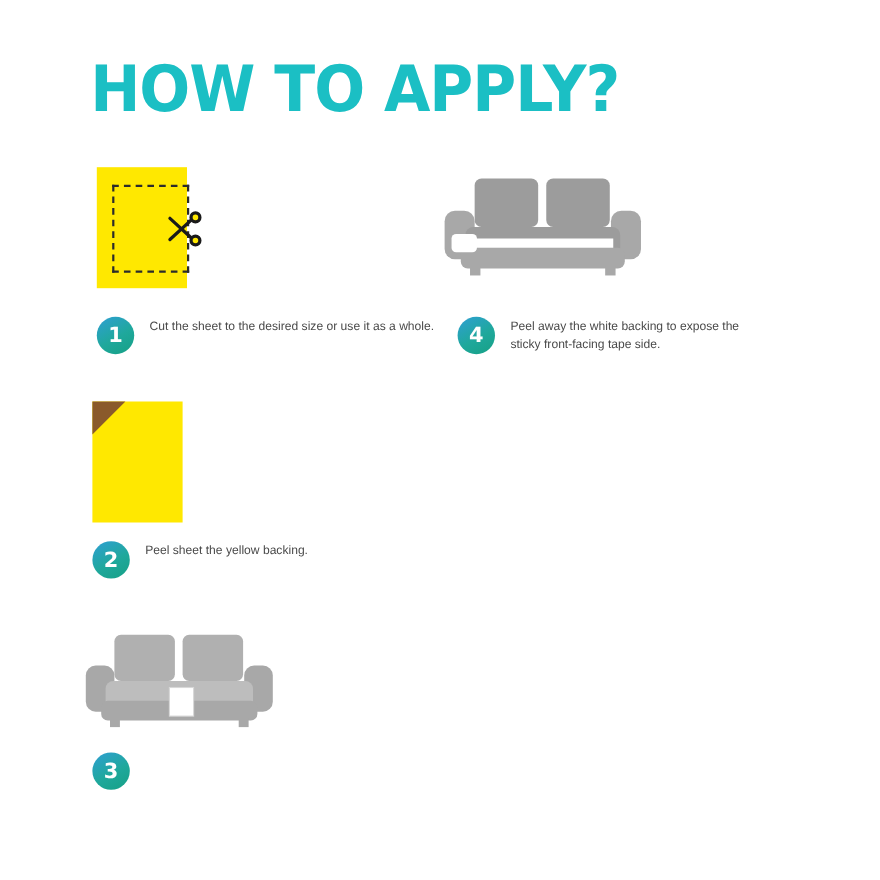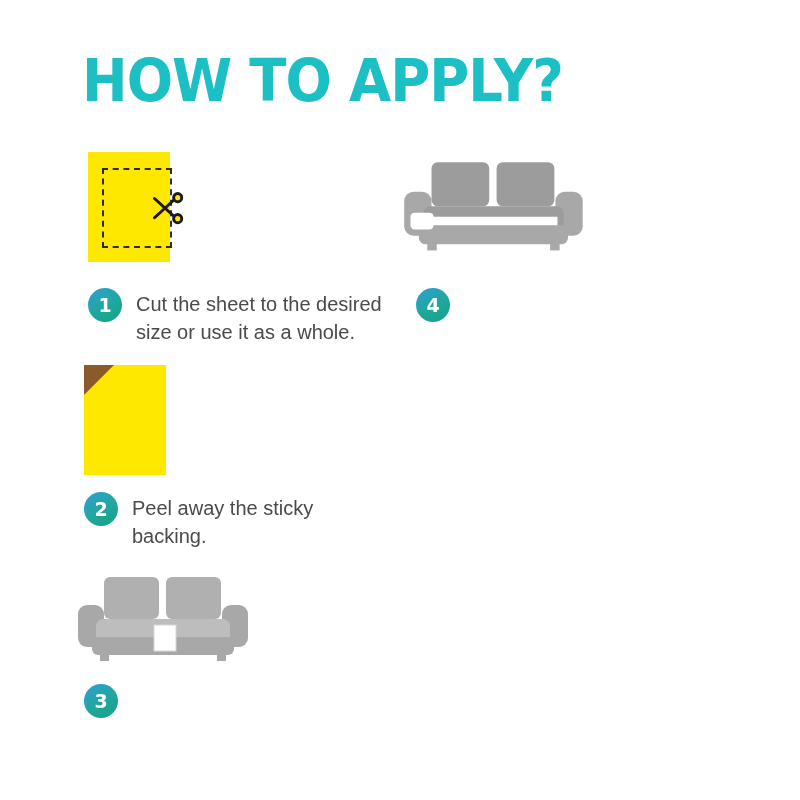--- a/index.html
+++ b/index.html
@@ -63,21 +63,21 @@
     font-weight: 700;
     display: flex;
     align-items: center;
     justify-content: center;
     flex: 0 0 auto;
     line-height: 1;
   }
 
   .caption-text {
     margin-left: 14px;
-    font-size: 20px;
+    font-size: 11px;
     line-height: 1.42;
     color: #4a4a4a;
     max-width: 260px;
     padding-top: 2px;
   }
 
   
   .sheet-yellow {
     background: #ffe800;
   }
@@ -150,21 +150,21 @@
   </div>
 
   <div class="step" style="left:84px; top:365px; width:300px;">
     <div class="art" style="width:110px; height:110px;">
       <div class="s2-sheet sheet-yellow"></div>
       <div class="s2-corner"></div>
     </div>
   </div>
   <div class="caption-row" style="left:84px; top:492px;">
     <div class="badge">2</div>
-    <div class="caption-text">Peel away the sticky backing.</div>
+    <div class="caption-text">Peel sheet the yellow backing.</div>
   </div>
 
   <div class="step" style="left:74px; top:575px; width:300px;">
     <svg class="art" width="200" height="95" viewBox="0 0 200 95">
 
       <rect x="30" y="2" width="55" height="42" rx="6" fill="#b0b0b0"></rect>
       <rect x="92" y="2" width="55" height="42" rx="6" fill="#b0b0b0"></rect>
 
       <rect x="4" y="30" width="26" height="42" rx="9" fill="#a8a8a8"></rect>
       <rect x="148" y="30" width="26" height="42" rx="9" fill="#a8a8a8"></rect>
@@ -198,15 +198,16 @@
 
       <rect x="26" y="78" width="9" height="8" fill="#a8a8a8"></rect>
       <rect x="143" y="78" width="9" height="8" fill="#a8a8a8"></rect>
 
       <path d="M12 54 L150 54 L150 62 L12 62 Z" fill="#ffffff"></path>
       <rect x="10" y="50" width="22" height="16" rx="4" fill="#ffffff"></rect>
     </svg>
   </div>
   <div class="caption-row" style="left:416px; top:288px;">
     <div class="badge">4</div>
+    <div class="caption-text" style="max-width:275px;">Peel away the white backing to expose the sticky front-facing tape side.</div>
   </div>
 
 </div>
 
 </body></html>

